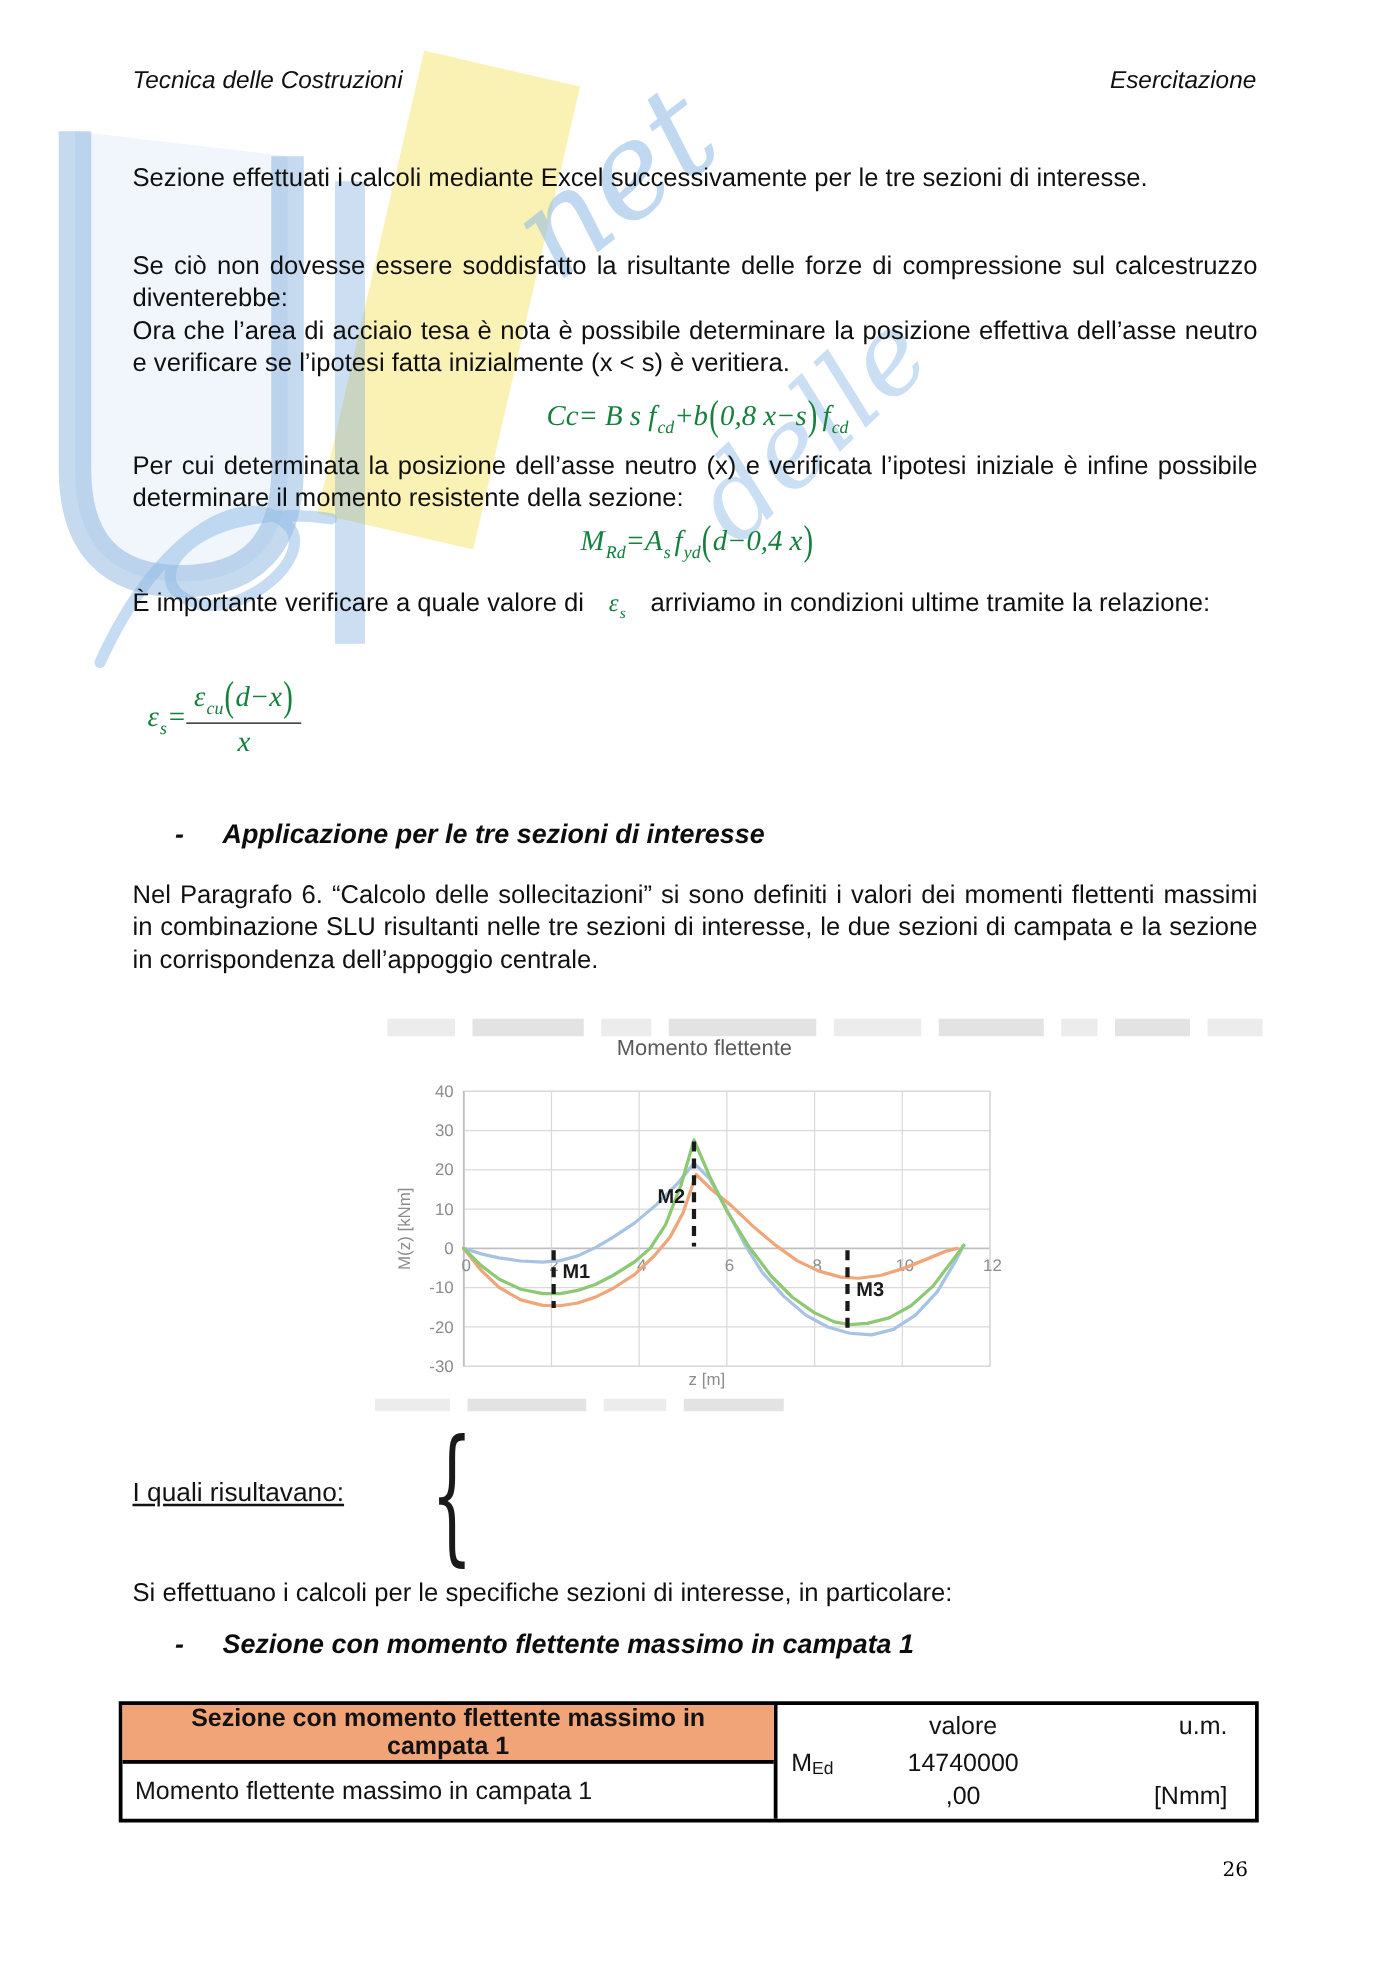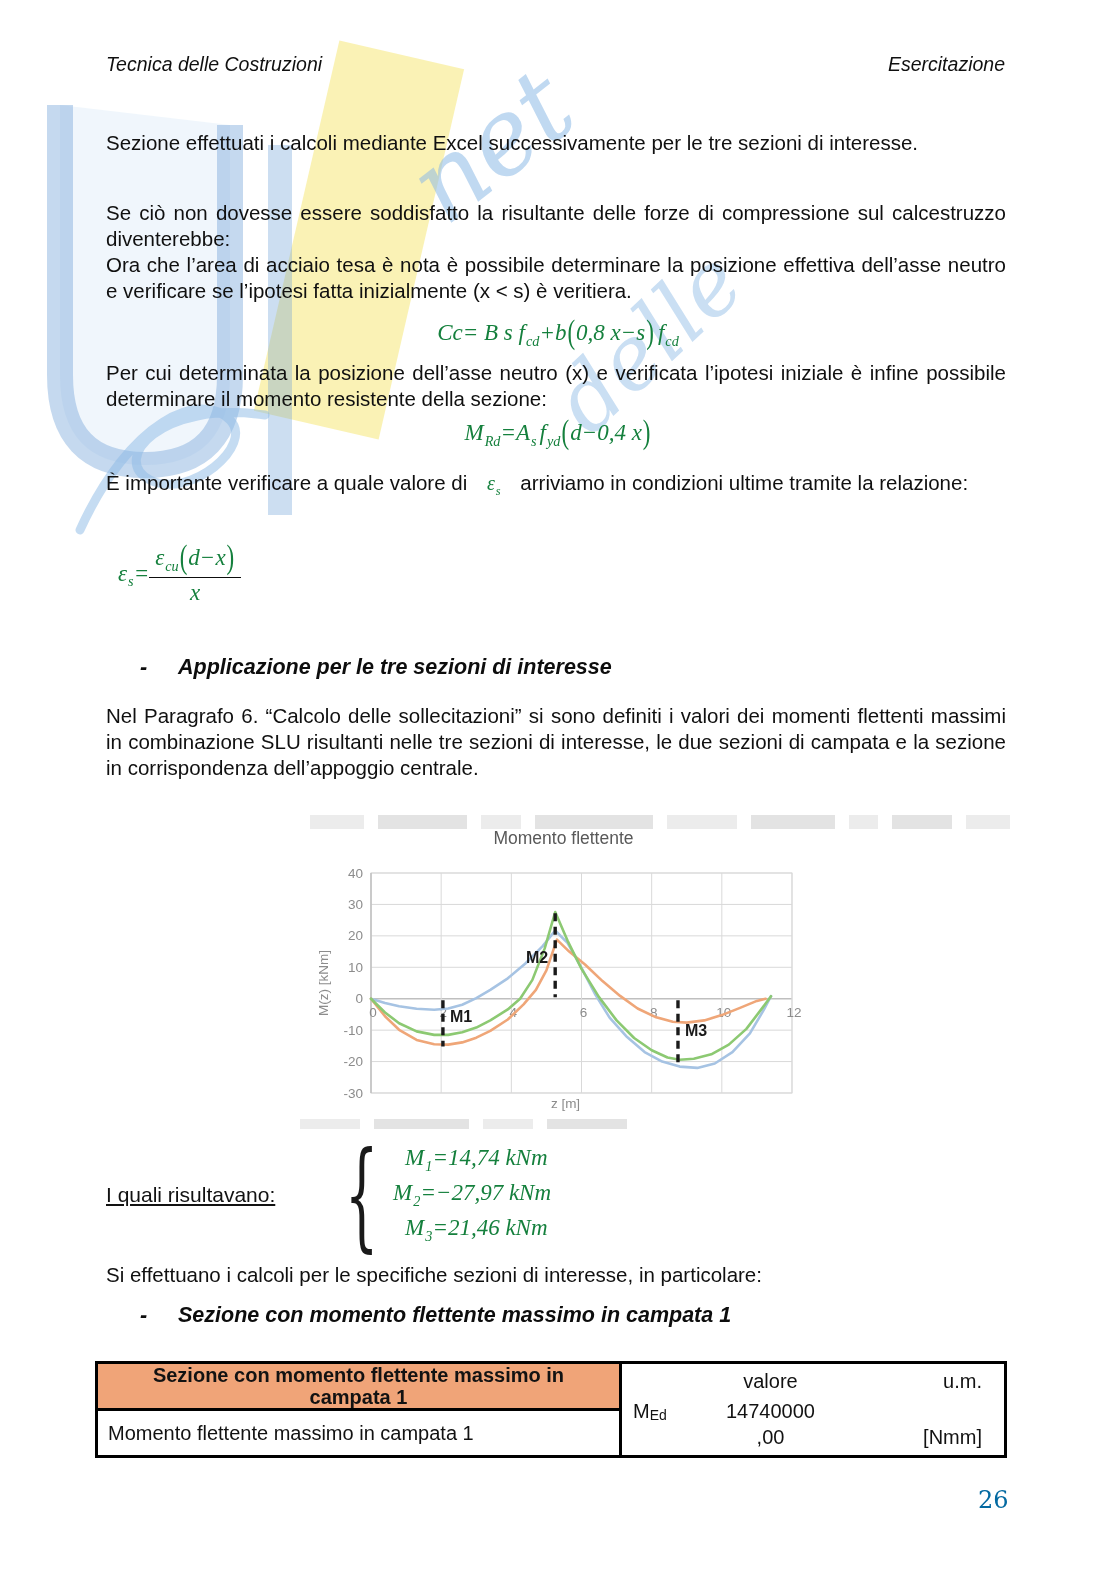--- a/index.html
+++ b/index.html
@@ -50,21 +50,21 @@
               text-align:center;font-weight:bold;font-size:20px;line-height:22px;padding:0 30px;box-sizing:border-box;}
   .tbl-left-r{position:absolute;left:0;top:47px;width:100%;height:44px;display:flex;align-items:center;
               padding-left:10px;font-size:20px;box-sizing:border-box;}
   .tbl-right{position:absolute;left:527px;top:0;right:0;height:100%;display:grid;
              grid-template-columns:62px 1fr 150px;grid-template-rows:34px 26px 26px;
              font-size:20px;align-items:center;}
   .tbl-right .c{text-align:center;}
   .tbl-right .r{text-align:right;padding-right:22px;}
   .tbl-right .l{padding-left:8px;}
   .msub{font-size:14px;vertical-align:-2px;}
-  .pageno{font-family:"DejaVu Serif",serif;font-size:24px;color:#0369a1;}
+  .pageno{font-family:"DejaVu Serif",serif;font-size:16px;color:#000000;}
 </style>
 </head>
 <body>
 
 <div class="page">
 
   <div class="wm">
     <div class="wm-yellow"></div>
     <svg class="wm-svg" style="left:40px;top:85px" width="300" height="460">
       <path d="M 20 20 L 20 290 Q 20 380 105 380 Q 190 380 190 290 L 190 40" fill="rgba(205,225,245,0.30)" stroke="rgba(110,160,215,0.40)" stroke-width="26"></path>
@@ -177,25 +177,20 @@
         <text x="149.9375" y="202.28571428571428" text-anchor="start" font-size="16" font-weight="600" fill="#1a1a1a" font-family="Liberation Sans, sans-serif">M1</text>
         <line x1="255.1875" y1="93.22857142857143" x2="255.1875" y2="177.14285714285714" stroke="#1a1a1a" stroke-width="3.4" stroke-dasharray="8 5.5"></line>
         <text x="248.17083333333332" y="142.57142857142856" text-anchor="end" font-size="16" font-weight="600" fill="#1a1a1a" font-family="Liberation Sans, sans-serif">M2</text>
         <line x1="377.9791666666667" y1="180.28571428571428" x2="377.9791666666667" y2="245.34285714285716" stroke="#1a1a1a" stroke-width="3.4" stroke-dasharray="8 5.5"></line>
         <text x="384.99583333333334" y="216.42857142857142" text-anchor="start" font-size="16" font-weight="600" fill="#1a1a1a" font-family="Liberation Sans, sans-serif">M3</text>
       </svg>
 
     <div class="abs system">
       <span class="lbl">I quali risultavano:</span>
       <span class="brace">{</span>
-      <span class="rows mathf">
-        <span class="row ind"><span>M</span><sub class="ms">1</sub><span>=14,74 kNm</span></span>
-        <span class="row"><span>M</span><sub class="ms">2</sub><span>=−27,97 kNm</span></span>
-        <span class="row ind"><span>M</span><sub class="ms">3</sub><span>=21,46 kNm</span></span>
-      </span>
     </div>
 
     <div class="abs body" style="top:1262px">Si effettuano i calcoli per le specifiche sezioni di interesse, in particolare:</div>
 
     <div class="abs heading" style="top:1303px">
       <span class="dash">-</span><span>Sezione con momento flettente massimo in campata 1</span>
     </div>
 
     <div class="abs tbl">
       <div class="tbl-left">

